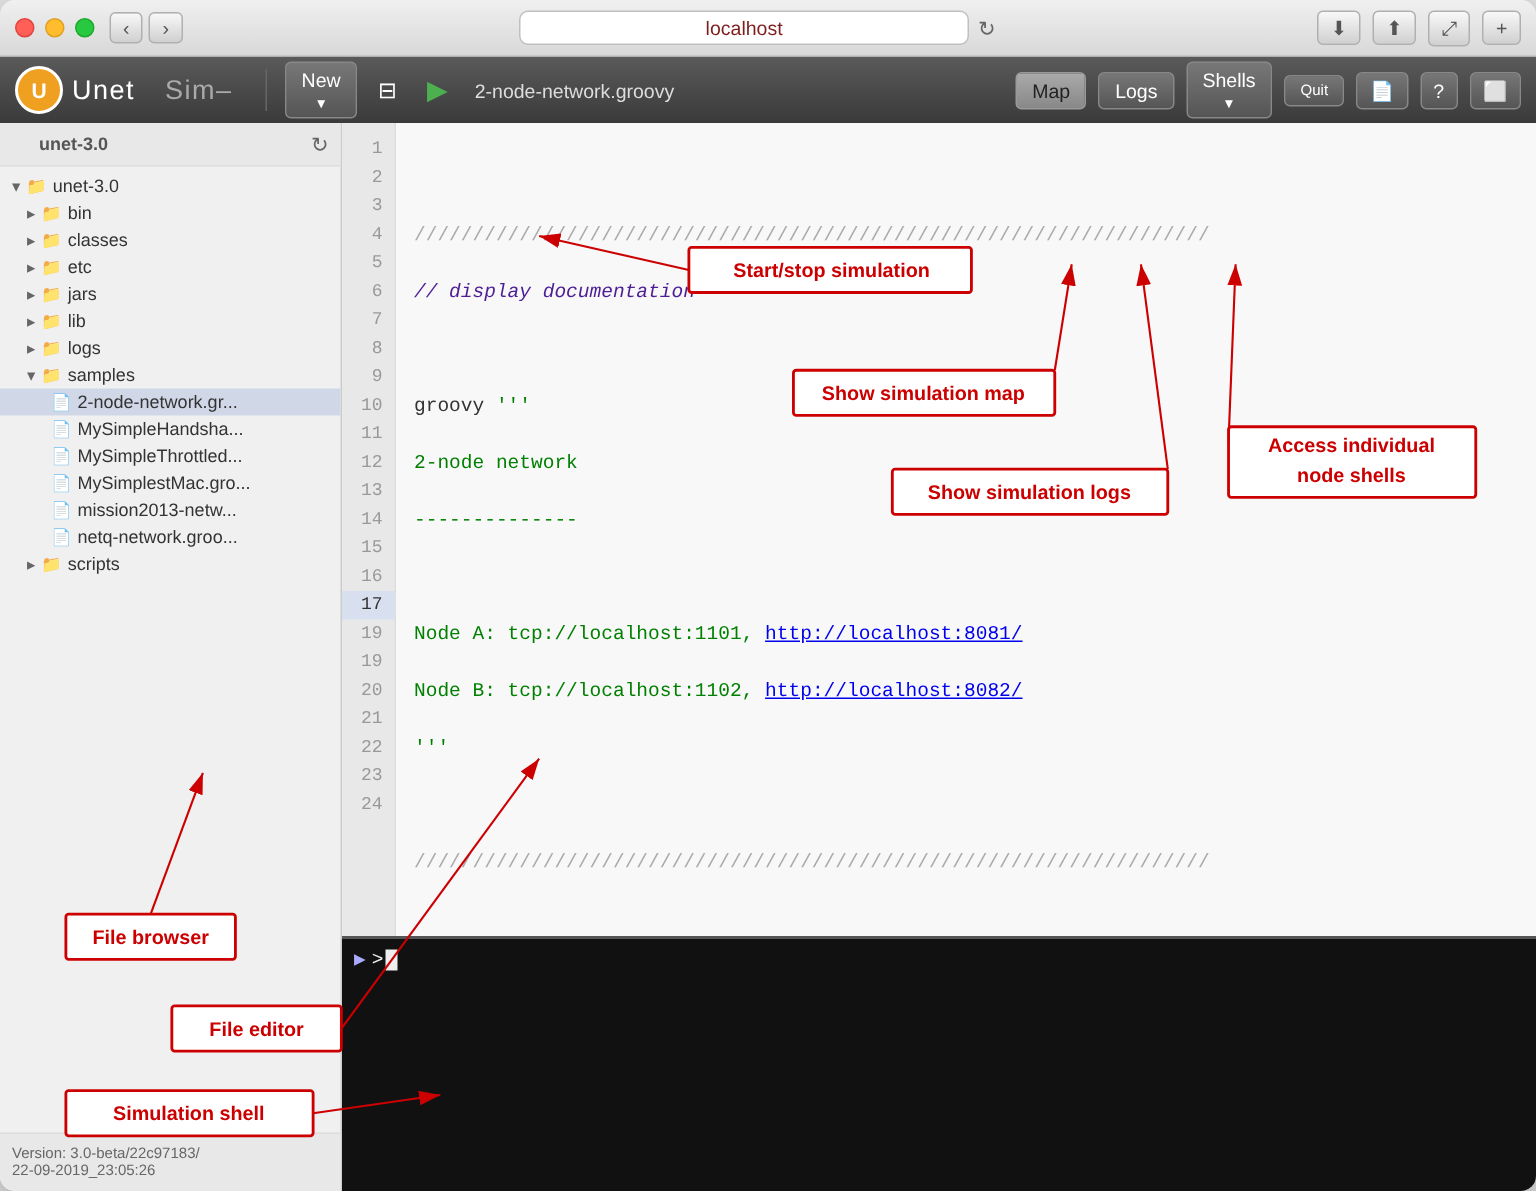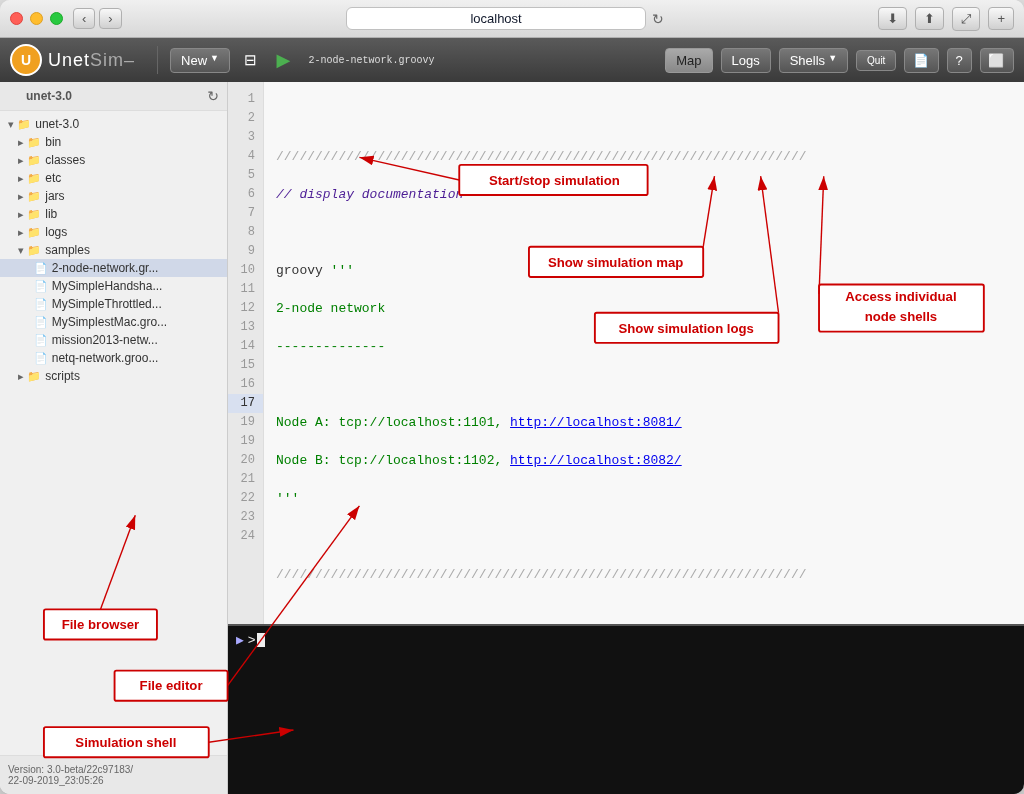--- a/index.html
+++ b/index.html
@@ -12,41 +12,41 @@
     .titlebar { background: linear-gradient(to bottom, #f0f0f0, #d8d8d8); height: 38px; display: flex; align-items: center; padding: 0 10px; border-bottom: 1px solid #b0b0b0; flex-shrink: 0; position: relative; }
     .traffic-lights { display: flex; gap: 7px; margin-right: 10px; }
     .traffic-light { width: 13px; height: 13px; border-radius: 50%; }
     .tl-close { background: #ff5f57; border: 1px solid #e0443e; }
     .tl-min { background: #ffbd2e; border: 1px solid #dfa023; }
     .tl-max { background: #28c940; border: 1px solid #1aab29; }
     .nav-buttons { display: flex; gap: 4px; margin-right: 10px; }
     .nav-btn { background: linear-gradient(to bottom, #f8f8f8, #d0d0d0); border: 1px solid #b0b0b0; border-radius: 4px; padding: 2px 8px; font-size: 13px; color: #555; cursor: pointer; }
     .nav-btn:disabled { color: #bbb; }
     .titlebar-center { flex: 1; display: flex; justify-content: center; align-items: center; gap: 6px; }
-    .titlebar-url { background: white; border: 1px solid #c0c0c0; border-radius: 6px; padding: 3px 30px; font-size: 13px; color: #0f172a; width: 300px; text-align: center; }
+    .titlebar-url { background: white; border: 1px solid #c0c0c0; border-radius: 6px; padding: 3px 30px; font-size: 13px; color: #7f1d1d; width: 300px; text-align: center; }
     .titlebar-reload { font-size: 14px; color: #666; cursor: pointer; background: none; border: none; }
     .titlebar-right { display: flex; gap: 8px; align-items: center; }
     .titlebar-icon-btn { background: linear-gradient(to bottom, #f8f8f8, #d0d0d0); border: 1px solid #b0b0b0; border-radius: 4px; padding: 3px 8px; font-size: 13px; color: #555; cursor: pointer; }
 
     
     .app-body { display: flex; flex-direction: column; flex: 1; overflow: hidden; }
 
     
     .toolbar { background: linear-gradient(to bottom, #5a5a5a, #3a3a3a); height: 44px; display: flex; align-items: center; padding: 0 10px; gap: 8px; flex-shrink: 0; }
     .brand { display: flex; align-items: center; gap: 6px; margin-right: 10px; }
     .brand-logo { width: 32px; height: 32px; background: #f0a020; border-radius: 50%; display: flex; align-items: center; justify-content: center; font-weight: bold; font-size: 14px; color: white; border: 2px solid #fff; }
     .brand-name { color: white; font-size: 18px; font-weight: 300; letter-spacing: 1px; }
-    .brand-name em { font-style: normal; color: #aaa; }
+    .brand-name em { font-style: normal; color: #aaa; margin-left: 20px; }
     .toolbar-sep { width: 1px; height: 28px; background: #666; margin: 0 4px; }
-    .toolbar-btn { background: linear-gradient(to bottom, #777, #555); border: 1px solid #888; border-radius: 4px; padding: 4px 10px; color: white; font-size: 13px; cursor: pointer; display: flex; gap: 3px; }
+    .toolbar-btn { background: linear-gradient(to bottom, #777, #555); border: 1px solid #888; border-radius: 4px; padding: 4px 10px; color: white; font-size: 13px; cursor: pointer; display: flex; gap: 3px; flex-direction: column; }
     .toolbar-btn.active { background: linear-gradient(to bottom, #aaa, #888); border-color: #999; color: #222; }
     .toolbar-btn .dropdown-arrow { font-size: 9px; }
     .toolbar-icon-btn { background: none; border: none; color: white; font-size: 16px; cursor: pointer; padding: 4px 6px; }
     .toolbar-play-btn { background: none; border: none; color: #4CAF50; font-size: 18px; cursor: pointer; padding: 4px 6px; }
-    .toolbar-filename { color: #ddd; font-size: 10px; font-family: Liberation Mono, monospace; margin-left: 4px; }
+    .toolbar-filename { color: #ddd; font-size: 13px; font-family: Liberation Sans, sans-serif; margin-left: 4px; }
     .toolbar-spacer { flex: 1; }
     .toolbar-quit { background: linear-gradient(to bottom, #777, #555); border: 1px solid #888; border-radius: 4px; padding: 4px 10px; color: white; font-size: 10px; cursor: pointer; }
     .toolbar-action-btn { background: linear-gradient(to bottom, #777, #555); border: 1px solid #888; border-radius: 4px; padding: 4px 8px; color: white; font-size: 13px; cursor: pointer; }
 
     
     .main-content { display: flex; flex: 1; overflow: hidden; }
 
     
     .sidebar { width: 228px; background: #f0f0f0; border-right: 1px solid #ccc; display: flex; flex-direction: column; flex-shrink: 0; }
     .sidebar-header { display: flex; align-items: center; padding: 6px 8px; border-bottom: 1px solid #ddd; background: #e8e8e8; }

